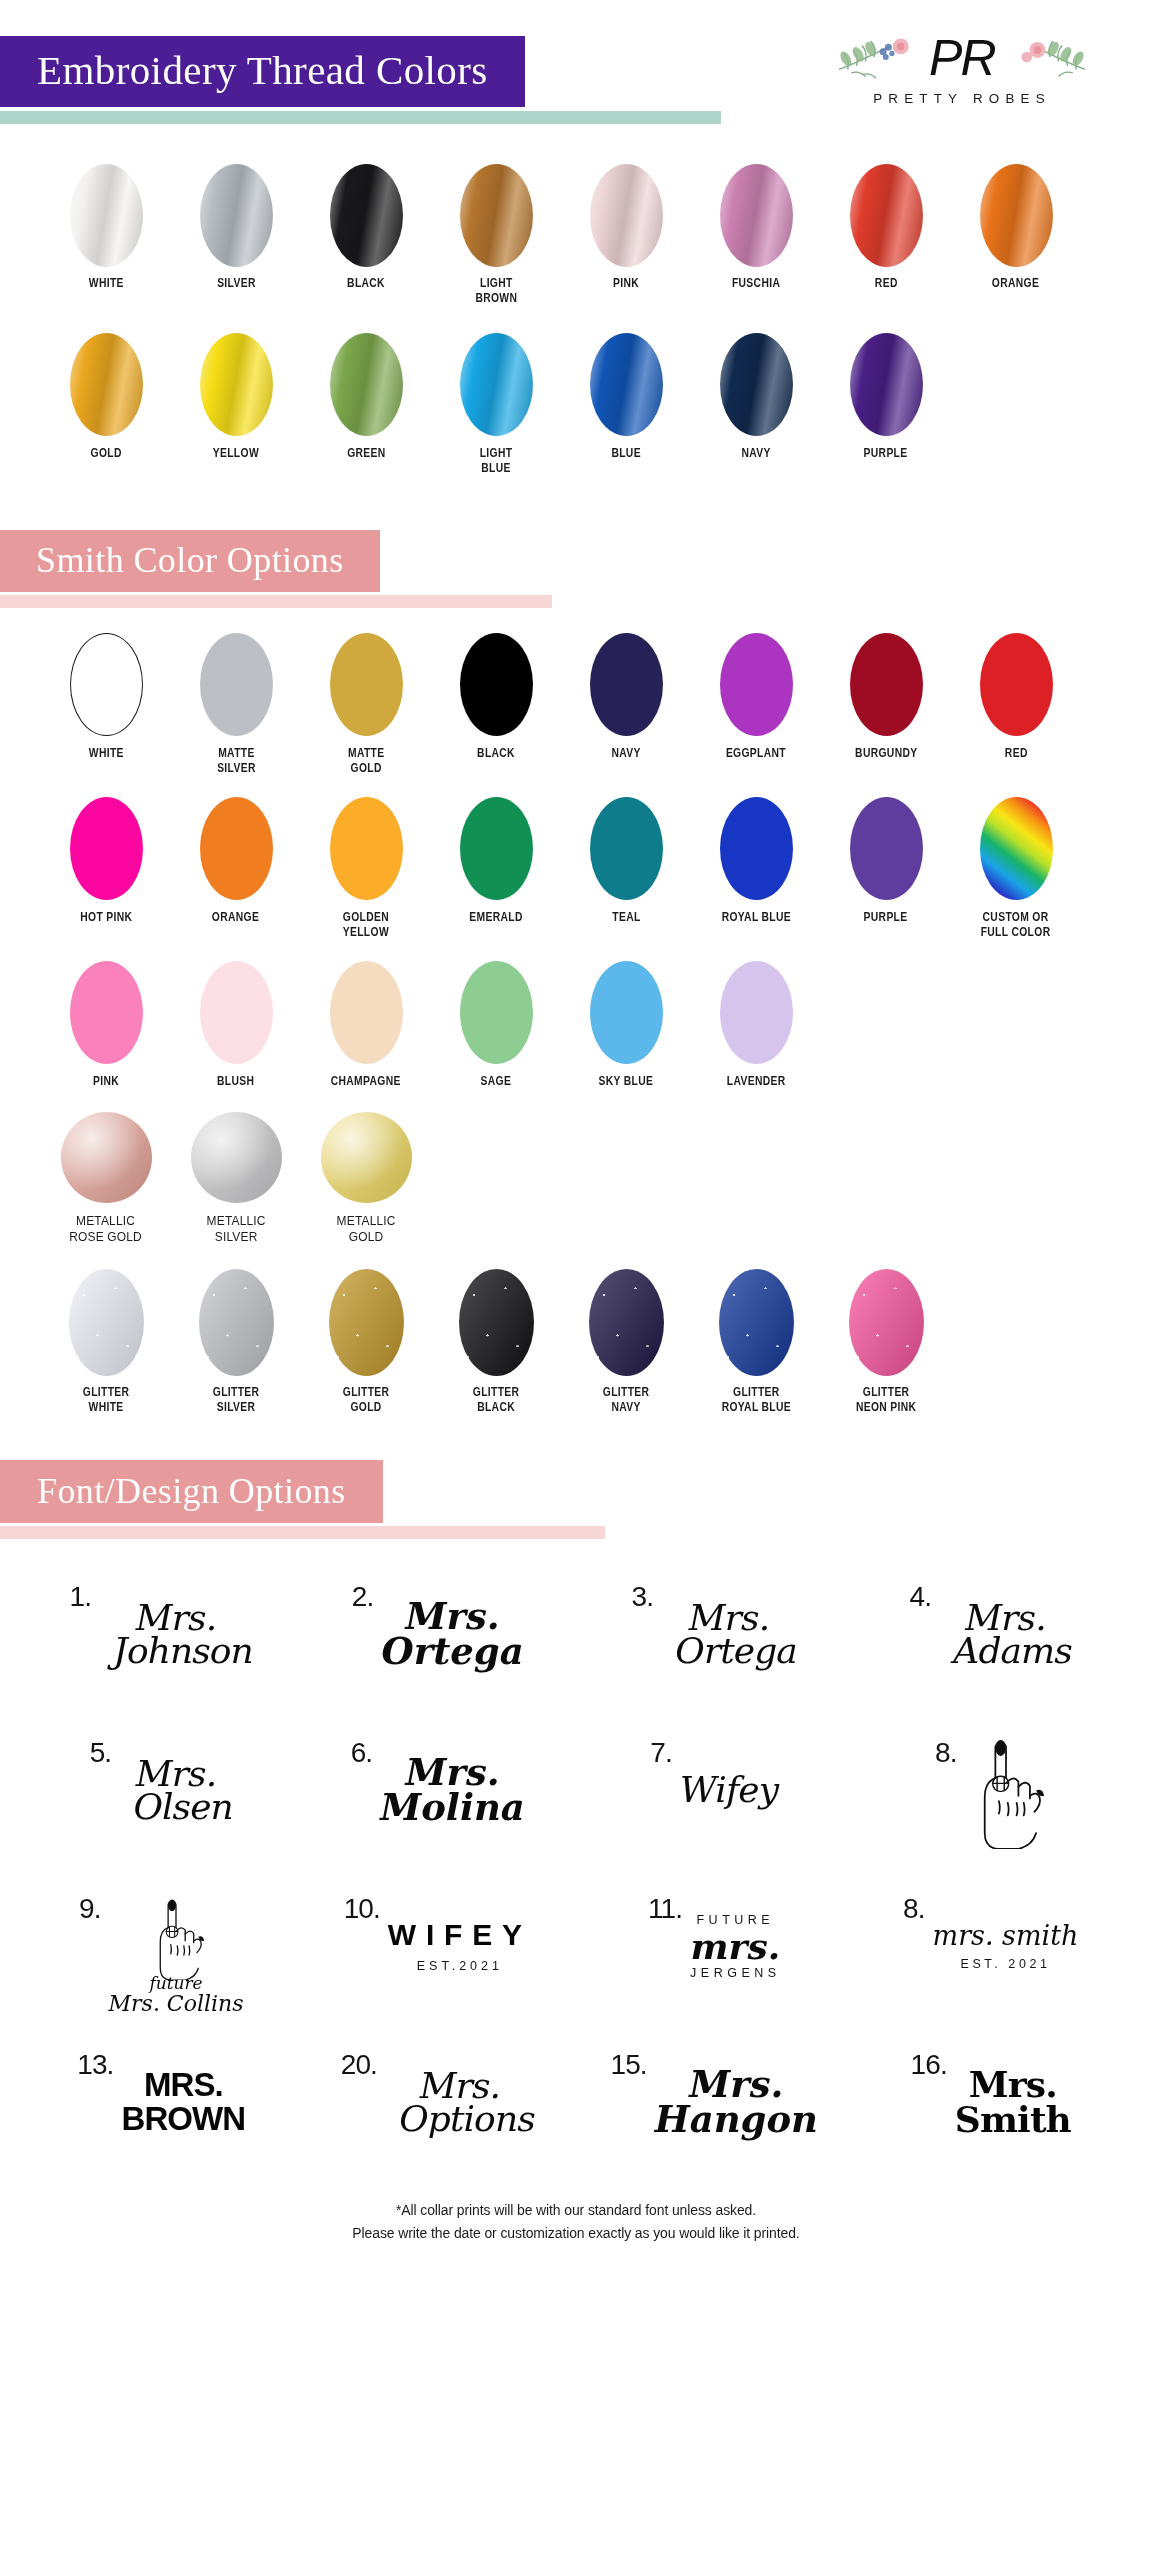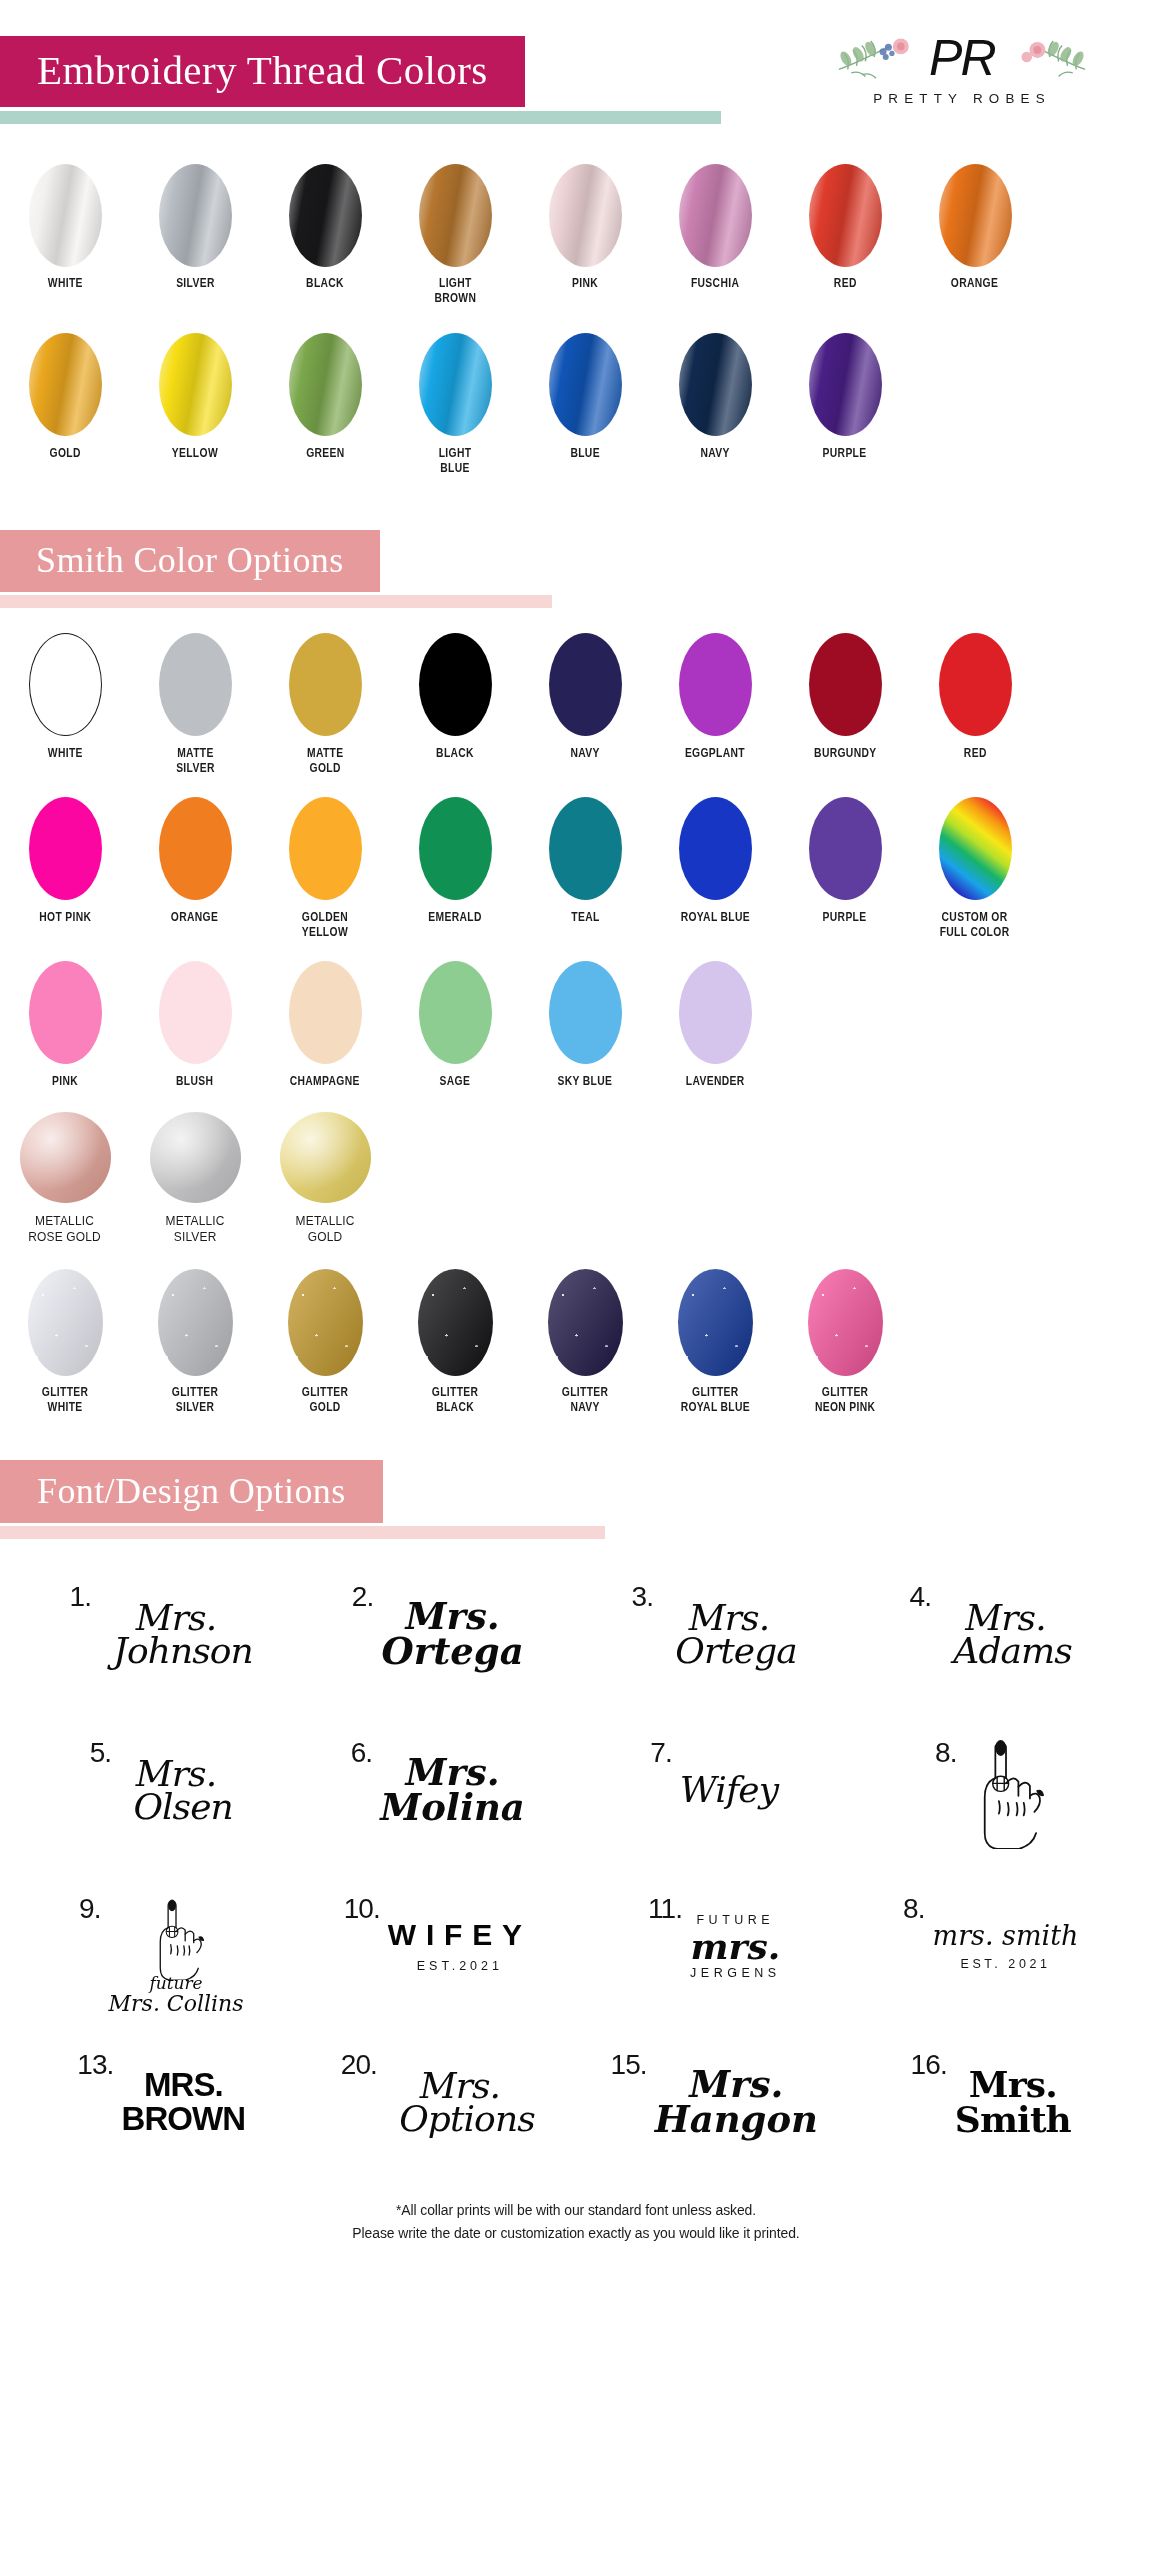--- a/index.html
+++ b/index.html
@@ -11,21 +11,21 @@
   body { width: 1152px; min-height: 2576px; position: relative; overflow-x: hidden; }
   .banner {
     display: inline-block;
     color: #ffffff;
     font-family: "Liberation Serif", serif;
     font-weight: 400;
     letter-spacing: 0.4px;
     line-height: 1;
     white-space: nowrap;
   }
-  .banner-teal   { background: #be185d; }
+  .banner-teal   { background: #4c1d95; }
   .banner-pink   { background: #e79a9c; }
   .banner-shadow { position: absolute; left: 0; height: 12.5px; }
   .shadow-teal   { background: #aed3c9; }
   .shadow-pink   { background: #f6d7d6; }
 
   
   .top { position: relative; height: 151px; }
   #hdr-embroidery {
     position: absolute; left: 0; top: 36px;
     padding: 14.2px 37px 16px 37px;
@@ -59,20 +59,21 @@
     font-size: 13.4px;
     letter-spacing: 6.2px;
     color: #1a1a1a;
     margin-top: 1.8px;
   }
 
   
   .swatch-row {
     display: flex;
     justify-content: flex-start;
+    padding-left: 41px;
     gap: 0;
   }
   .cell {
     width: 130px;
     display: flex;
     flex-direction: column;
     align-items: center;
   }
   .oval {
     width: 73px; height: 103px;

